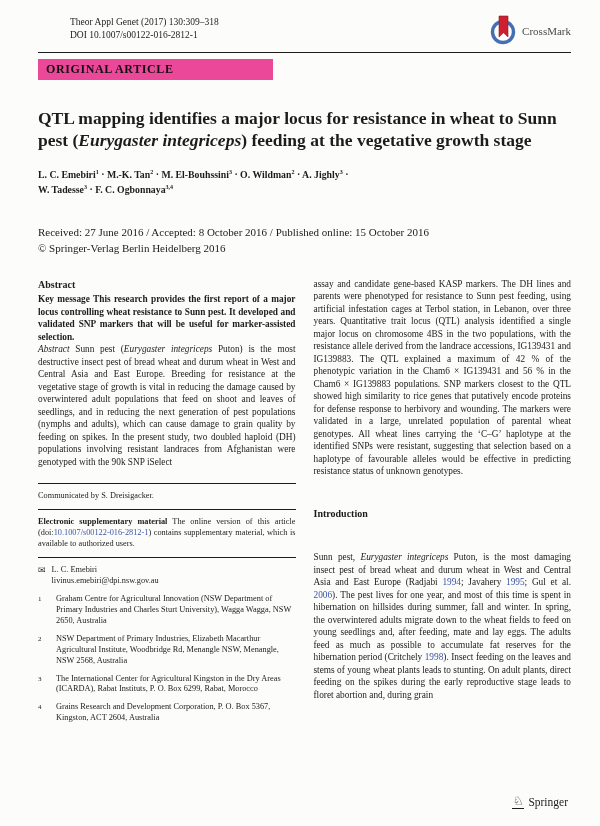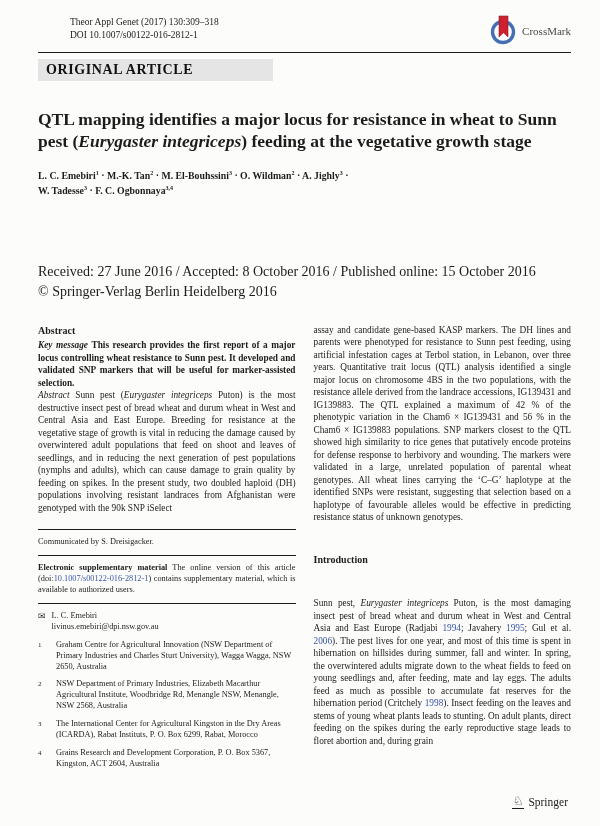--- a/index.html
+++ b/index.html
@@ -13,29 +13,29 @@
   }
   .page { position:absolute; left:38px; top:16px; width:533px; }
 
   
   .jheader { font-size:9.5px; line-height:1.4;margin-left:32px; }
   .crossmark { position:absolute; right:0; top:-2px; display:flex; align-items:center; gap:5px; }
   .crossmark-label { font-size:11px; color:#4a4a4a; }
   .head-rule { border:none; border-top:1.6px solid #1c1c1c; margin-top:9px; }
   .article-type {
     display:inline-block; margin-top:6px;
-    background:#e5e5e5; color:#111;
-    font-weight:bold; font-size:14px; letter-spacing:0.6px;
+    background:#ec4899; color:#111;
+    font-weight:bold; font-size:12px; letter-spacing:0.6px;
     padding:3px 10px 3px 8px; width:235px;
   }
 
   
   .title { margin-top:27px; font-size:17.5px; font-weight:bold; line-height:1.27; width:540px; }
   .authors { margin-top:17px; font-size:9.8px; font-weight:bold; line-height:1.45; }
-  .dates { margin-top:64px; font-size:14px; line-height:1.45; }
+  .dates { margin-top:28px; font-size:11px; line-height:1.45; }
 
   
   .columns { display:flex; gap:18px; margin-top:21px; }
   .col { flex:1; font-size:9.3px; line-height:1.345; text-align:justify; }
   .sec-heading { font-weight:bold; font-size:10px; text-align:left; }
   .abstract-head { margin-bottom:2px; }
   .para { margin:0; }
 
   
   .fnblock { margin-top:15px; font-size:8.3px; line-height:1.32; text-align:left; }
@@ -53,21 +53,21 @@
 
   
   .springer { position:absolute; right:32px; bottom:17px; display:flex; align-items:center; gap:4px; }
   .springer-horse { font-size:12px; line-height:1; border-bottom:1px solid #1c1c1c; padding:0 1px 1px 1px; }
   .springer-word { font-size:11.5px; }
 
   
   .s-n {} 
   .s-i { font-style:italic; }
   .s-b { font-weight:bold; }
-  .s-bi { font-weight:bold; font-style:italic; }
+  .s-bi { font-weight:bold; }
   .s-link { color:#3a55a8;margin-top:32px; }
   .s-sup { vertical-align:super; font-size:0.62em; }
 </style>
 </head>
 <body>
 
 <div class="page">
 
   
   <div class="jheader">

